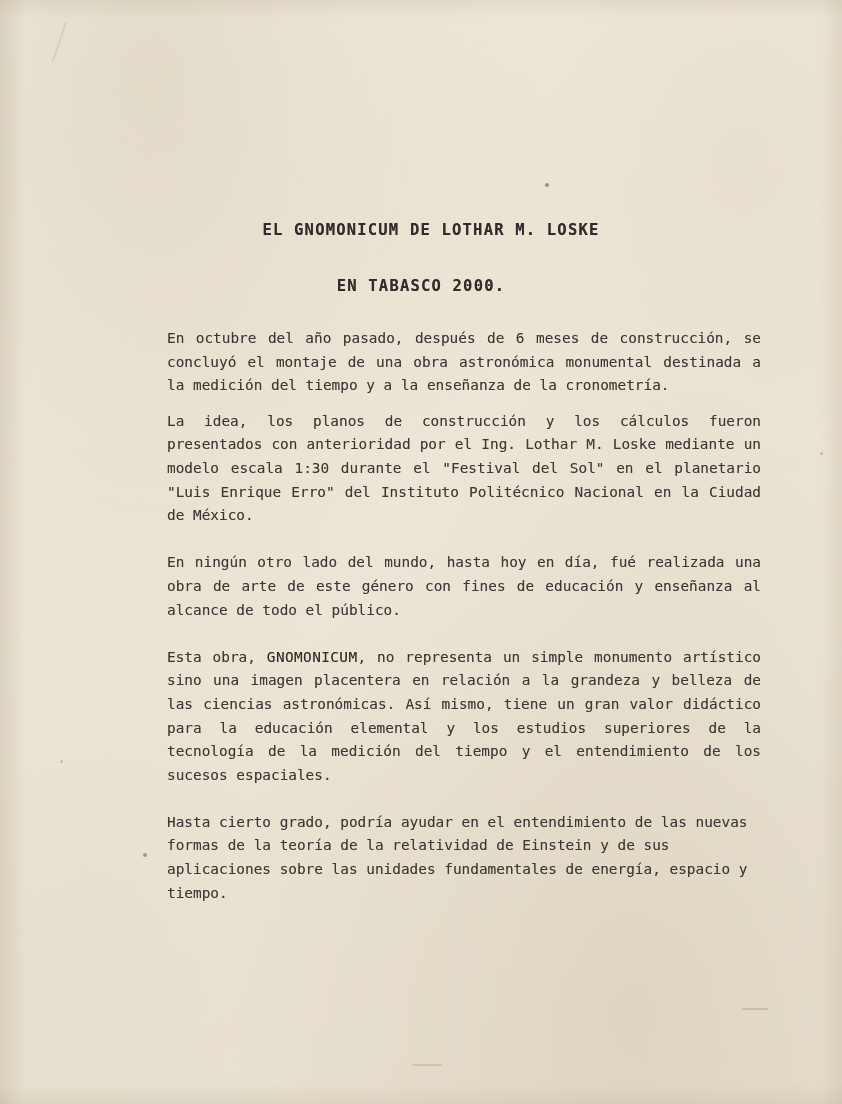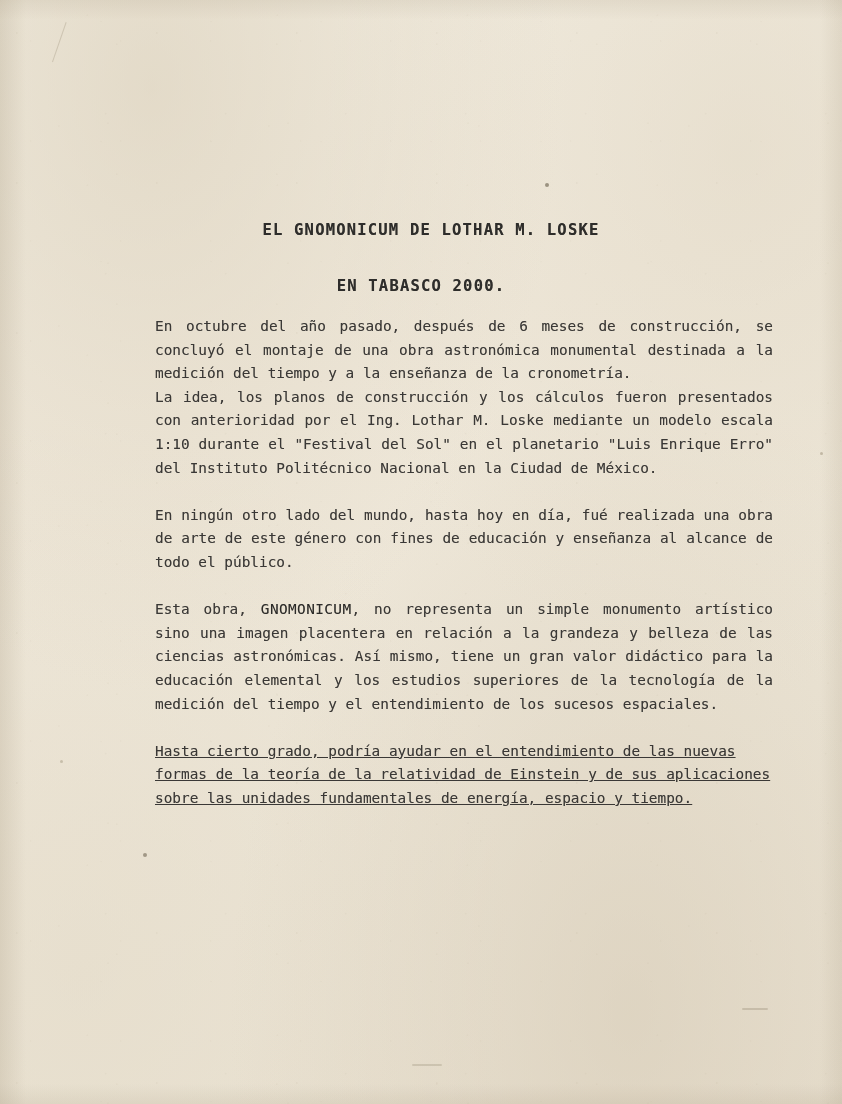--- a/index.html
+++ b/index.html
@@ -108,31 +108,31 @@
     left: 155px;
     top: 315px;
     width: 618px;
     font-size: 14.4px;
     line-height: 23.6px;
     color: #3a3836;
     text-align: justify;
     text-shadow: 0 0 0.5px rgba(50,48,44,0.35);
   }
   .para {
-    margin: 0;
+    margin: 12px;
     white-space: normal;
   }
   .para + .para { margin-top: 0; }
   .para.gap { margin-top: 23.6px; }
   .para .b {
     font-weight: normal;
     letter-spacing: 0.4px;
     color: #2c2b29;
   }
-  .nojust { text-align: left; text-decoration: underline; }
+  .nojust { text-align: left; }
 </style>
 </head>
 <body>
 
 <div class="page">
 
   <div class="grain"></div>
   <div class="edge-shade"></div>
   <div class="corner-mark"></div>
   <div class="spot s1"></div>
@@ -146,21 +146,21 @@
 
     <div class="title-block">
       <div class="title-line l1">EL GNOMONICUM DE LOTHAR M. LOSKE</div>
       <div class="title-line l2">EN TABASCO 2000.</div>
     </div>
 
     <div class="body-text">
 
       <p class="para">En octubre del año pasado, después de 6 meses de construcción, se concluyó el montaje de una obra astronómica monumental destinada a la medición del tiempo y a la enseñanza de la cronometría.</p>
 
-      <p class="para">La idea, los planos de construcción y los cálculos fueron presentados con anterioridad por el Ing. Lothar M. Loske mediante un modelo escala 1:10 durante el "Festival del Sol" en el planetario "Luis Enrique Erro" del Instituto Politécnico Nacional en la Ciudad de México.</p>
+      <p class="para">La idea, los planos de construcción y los cálculos fueron presentados con anterioridad por el Ing. Lothar M. Loske mediante un modelo escala 1:30 durante el "Festival del Sol" en el planetario "Luis Enrique Erro" del Instituto Politécnico Nacional en la Ciudad de México.</p>
 
       <p class="para gap">En ningún otro lado del mundo, hasta hoy en día, fué realizada una obra de arte de este género con fines de educación y enseñanza al alcance de todo el público.</p>
 
       <p class="para gap"><span>Esta obra, </span><span class="b">GNOMONICUM</span><span>, no representa un simple monumento artístico sino una imagen placentera en relación a la grandeza y belleza de las ciencias astronómicas. Así mismo, tiene un gran valor didáctico para la educación elemental y los estudios superiores de la tecnología de la medición del tiempo y el entendimiento de los sucesos espaciales.</span></p>
 
 
       <p class="para gap nojust">Hasta cierto grado, podría ayudar en el entendimiento de las nuevas formas de la teoría de la relatividad de Einstein y de sus aplicaciones sobre las unidades fundamentales de energía, espacio y tiempo.</p>
 
     </div>
   </div>

